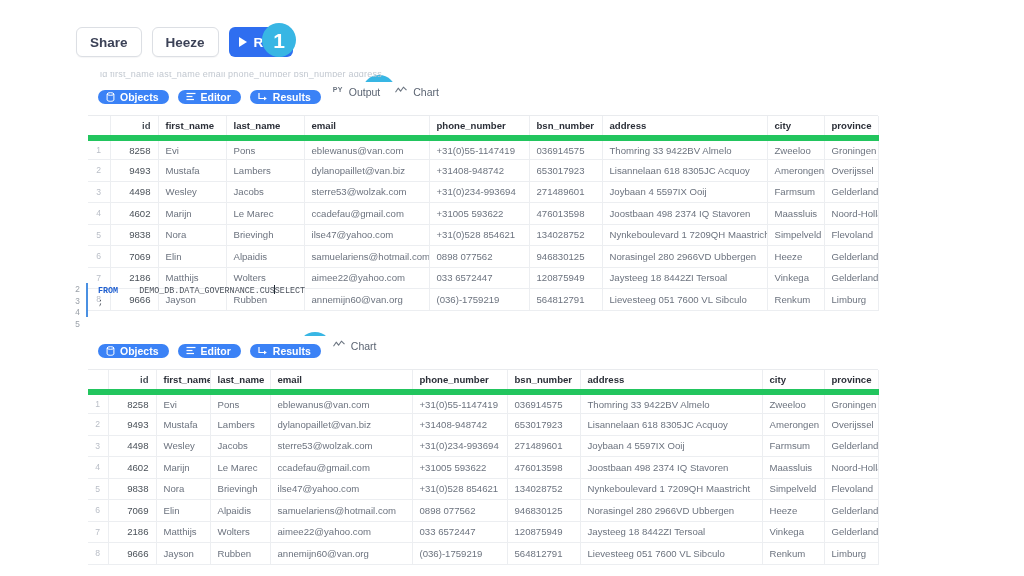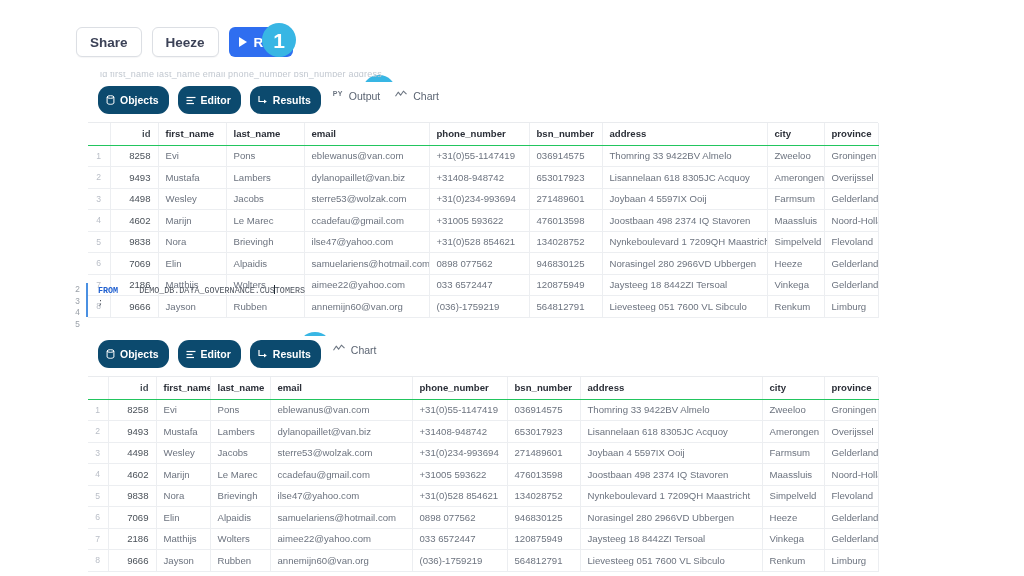--- a/index.html
+++ b/index.html
@@ -105,23 +105,23 @@
   }
   .toolbar {
     border-bottom: 1px solid #e9ebee;
     padding: 4px 0 8px 10px;
     display: flex;
     align-items: center;
     gap: 9px;
     background: #fff;
   }
   .pill {
-    height: 28px;
+    height: 14px;
     border-radius: 11px;
-    background: #0c4a6e;
+    background: #3b82f6;
     color: #fff;
     font-size: 10.5px;
     font-weight: bold;
     padding: 0 10px 0 8px;
     display: flex;
     align-items: center;
     gap: 5px;
     cursor: pointer;
     white-space: nowrap;
   }
@@ -160,21 +160,21 @@
     white-space: nowrap;
     overflow: hidden;
     font-weight: normal;
     vertical-align: middle;
   }
   table.grid th {
     font-weight: bold;
     color: #2b2f38;
     font-size: 9.6px;
     height: 22px;
-    border-bottom: 1px solid #22c55e;
+    border-bottom: 6px solid #22c55e;
   }
   table.grid td { color: #6c737f; }
   table.grid .c-rownum {
     text-align: center;
     color: #b9bec7;
     font-size: 8.6px;
     border-left: none;
     border-right: 1px solid #eceef1;
   }
   table.grid th.c-rownum { border-left: none; }
@@ -447,21 +447,21 @@
   <div class="gutter">
     <div>2</div>
     <div>3</div>
     <div>4</div>
     <div>5</div>
   </div>
   <div class="code-wrap">
     <div class="code-bar"></div>
     <div>
       <span class="kw">FROM</span>
-      <span class="pln" style="padding-left:16px">DEMO_DB.DATA_GOVERNANCE.CUS</span><span class="caret"></span><span class="pln">TOMERS</span>
+      <span class="pln" style="padding-left:16px">DEMO_DB.DATA_GOVERNANCE.CUS</span><span class="caret"></span><span class="pln">SELECT</span>
     </div>
     <div class="pln">;</div>
   </div>
 </div>
 
 <div class="panel" style="top:336px;">
   <div class="toolbar">
     <div class="pill">
       <span>
         <svg width="9" height="10" viewBox="0 0 9 10">

